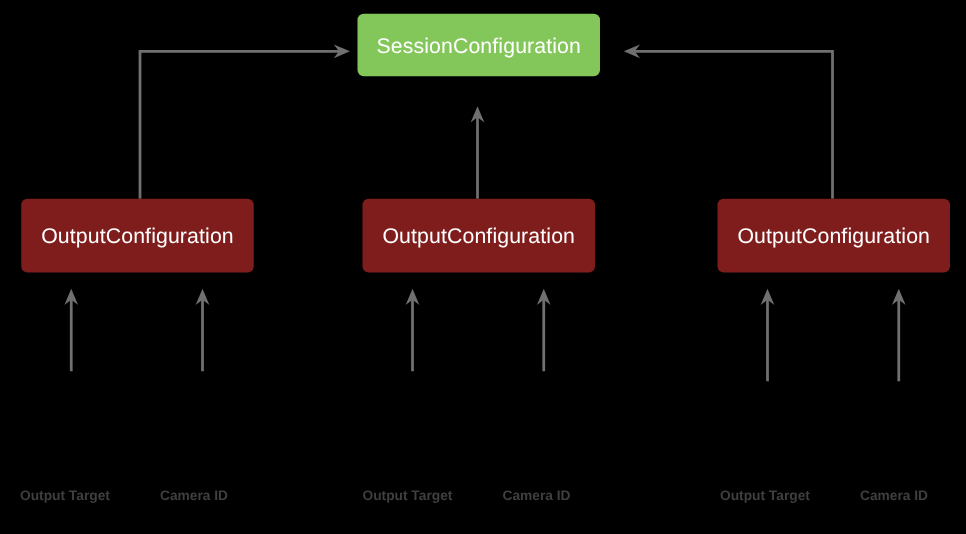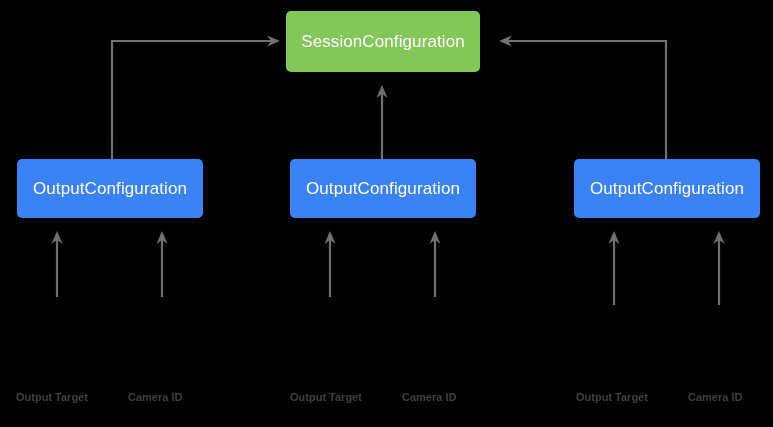--- a/index.html
+++ b/index.html
@@ -34,21 +34,21 @@
     color: #ffffff;
     font-size: 17px;
     letter-spacing: 0.1px;
     line-height: 1;
     white-space: nowrap;
   }
   .node-session {
     background: #83c75a;
   }
   .node-output {
-    background: #3b82f6;
+    background: #7f1d1d;
   }
   .leaf-label {
     position: absolute;
     color: #3f3f3f;
     font-size: 11px;
     font-weight: bold;
     line-height: 1;
     white-space: nowrap;
   }
 </style>
@@ -75,21 +75,21 @@
         <polygon points="499,41 512,35.5 507.84,41 512,46.5"></polygon>
         <polygon points="57,231 51.5,244 57,239.84 62.5,244"></polygon>
         <polygon points="162,231 156.5,244 162,239.84 167.5,244"></polygon>
         <polygon points="330,231 324.5,244 330,239.84 335.5,244"></polygon>
         <polygon points="435,231 429.5,244 435,239.84 440.5,244"></polygon>
         <polygon points="614,231 608.5,244 614,239.84 619.5,244"></polygon>
         <polygon points="719,231 713.5,244 719,239.84 724.5,244"></polygon>
       </g>
   </svg>
 
-  <div class="node node-session" style="left: 286px; top: 11px; width: 194px; height: 61px;">
+  <div class="node node-session" style="left: 286px; top: 11px; width: 194px; height: 50px;">
     <span>SessionConfiguration</span>
   </div>
 
   <div class="node node-output" style="left: 17px; top: 159px; width: 186px; height: 59px;">
     <span>OutputConfiguration</span>
   </div>
 
   <div class="node node-output" style="left: 290px; top: 159px; width: 186px; height: 59px;">
     <span>OutputConfiguration</span>
   </div>

